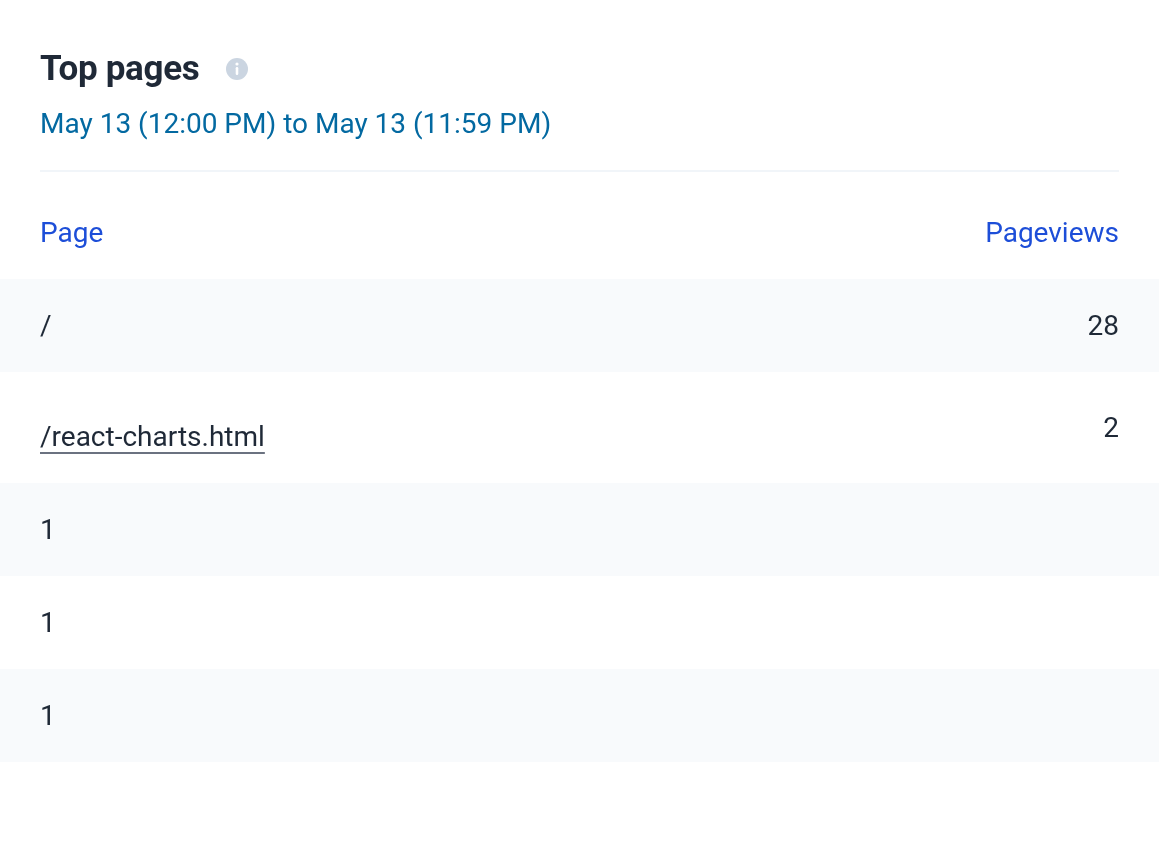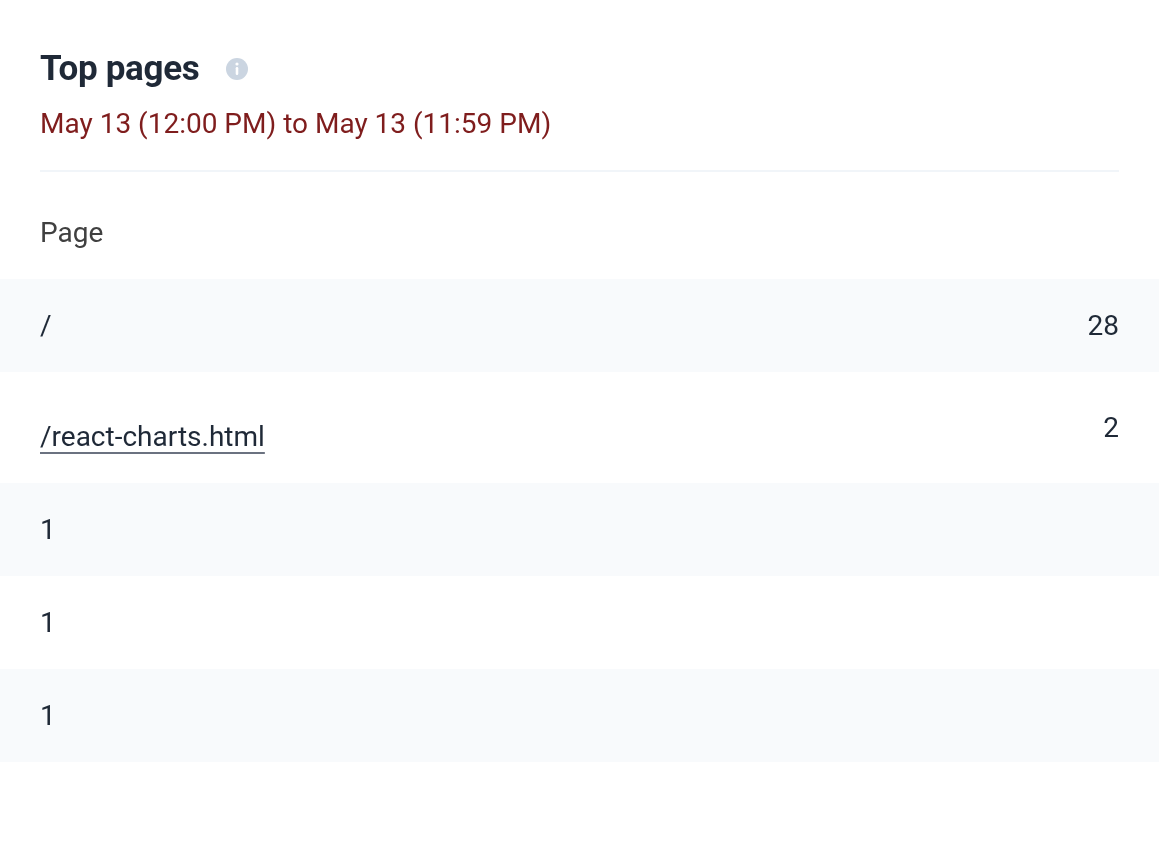--- a/index.html
+++ b/index.html
@@ -30,41 +30,41 @@
     display: inline-flex;
     align-items: center;
     justify-content: center;
     color: #cbd5e1;
   }
   .info-icon svg { display: block; }
   .subtitle {
     margin-top: 18px;
     font-size: 28px;
     font-weight: 400;
-    color: #7f1d1d;
+    color: #0369a1;
   }
   .divider {
     margin-top: 30px;
     height: 2px;
     background: #f1f5f9;
   }
   .table {
     margin-top: 30px;
     width: 100%;
   }
   .thead {
     display: flex;
     justify-content: space-between;
     align-items: center;
     padding: 14px 0 30px 0;
   }
   .th {
     font-size: 28px;
     font-weight: 400;
-    color: #404040;
+    color: #1d4ed8;
   }
   .tr {
     display: flex;
     justify-content: space-between;
     align-items: center;
     padding: 30px 0;
     margin: 0 -40px;
     padding-left: 40px;
     padding-right: 40px;
   }
@@ -104,20 +104,21 @@
     </span>
   </div>
 
   <div class="subtitle">May 13 (12:00 PM) to May 13 (11:59 PM)</div>
 
   <div class="divider"></div>
 
   <div class="table">
     <div class="thead">
       <div class="th">Page</div>
+      <div class="th">Pageviews</div>
     </div>
     <div class="tbody">
         <div class="tr">
           <div class="page-cell">/</div>
           <div class="views-cell">28</div>
         </div>
         <div class="tr">
           <div class="page-cell link">/react-charts.html</div>
           <div class="views-cell">2</div>
         </div>

